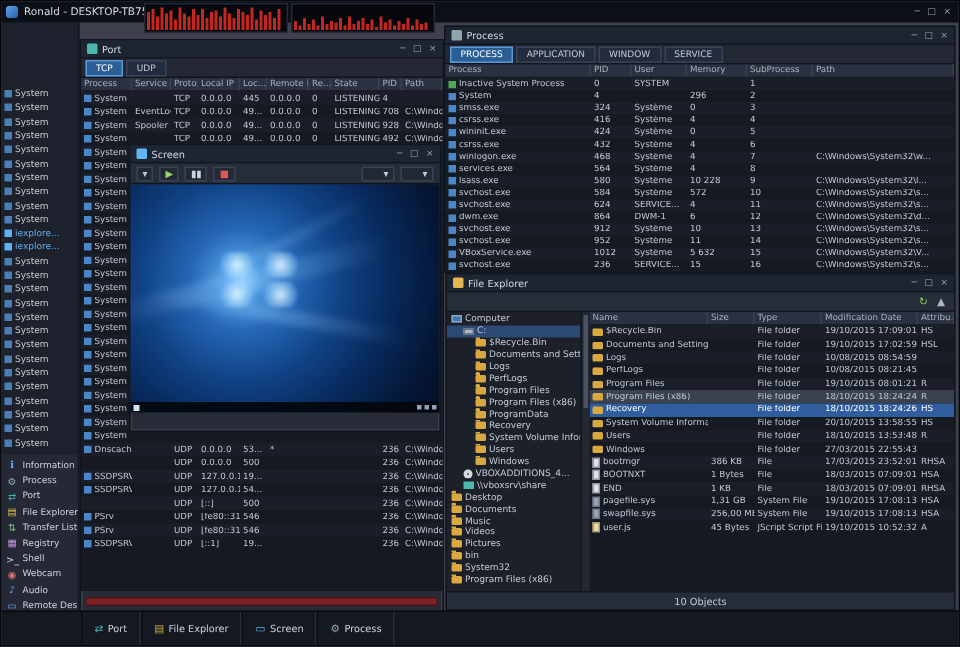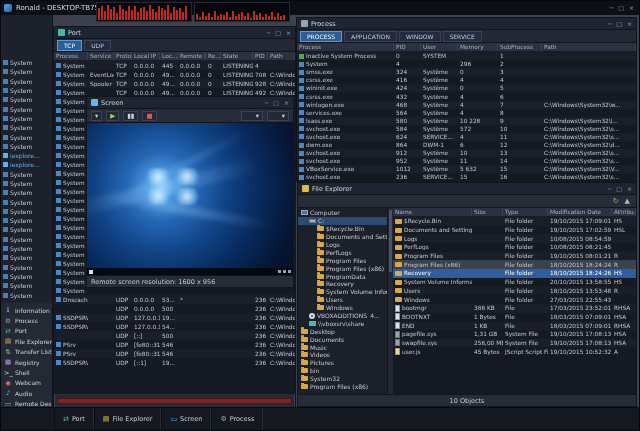--- a/index.html
+++ b/index.html
@@ -973,23 +973,20 @@
         <div class="pane p4"></div>
         <div class="remote-tb">
           <span class="rstart"></span>
           <span class="rtray">
               <i></i>
               <i></i>
               <i></i>
             </span>
         </div>
       </div>
-      <div class="statusbar">
-        <span>Remote screen resolution: 1600 x 956</span>
-      </div>
     </div>
 
     <div class="win" id="win-fe">
       <div class="tbar">
         <span class="wic" style="background:#e0b84d"></span>
         <span class="wt">File Explorer</span>
         <div class="wctl">
             <span>─</span>
             <span>□</span>
             <span>×</span>

